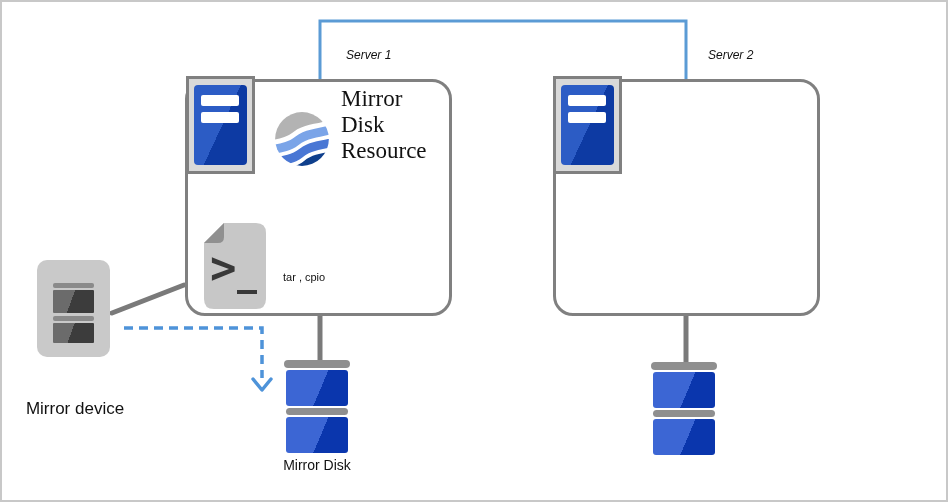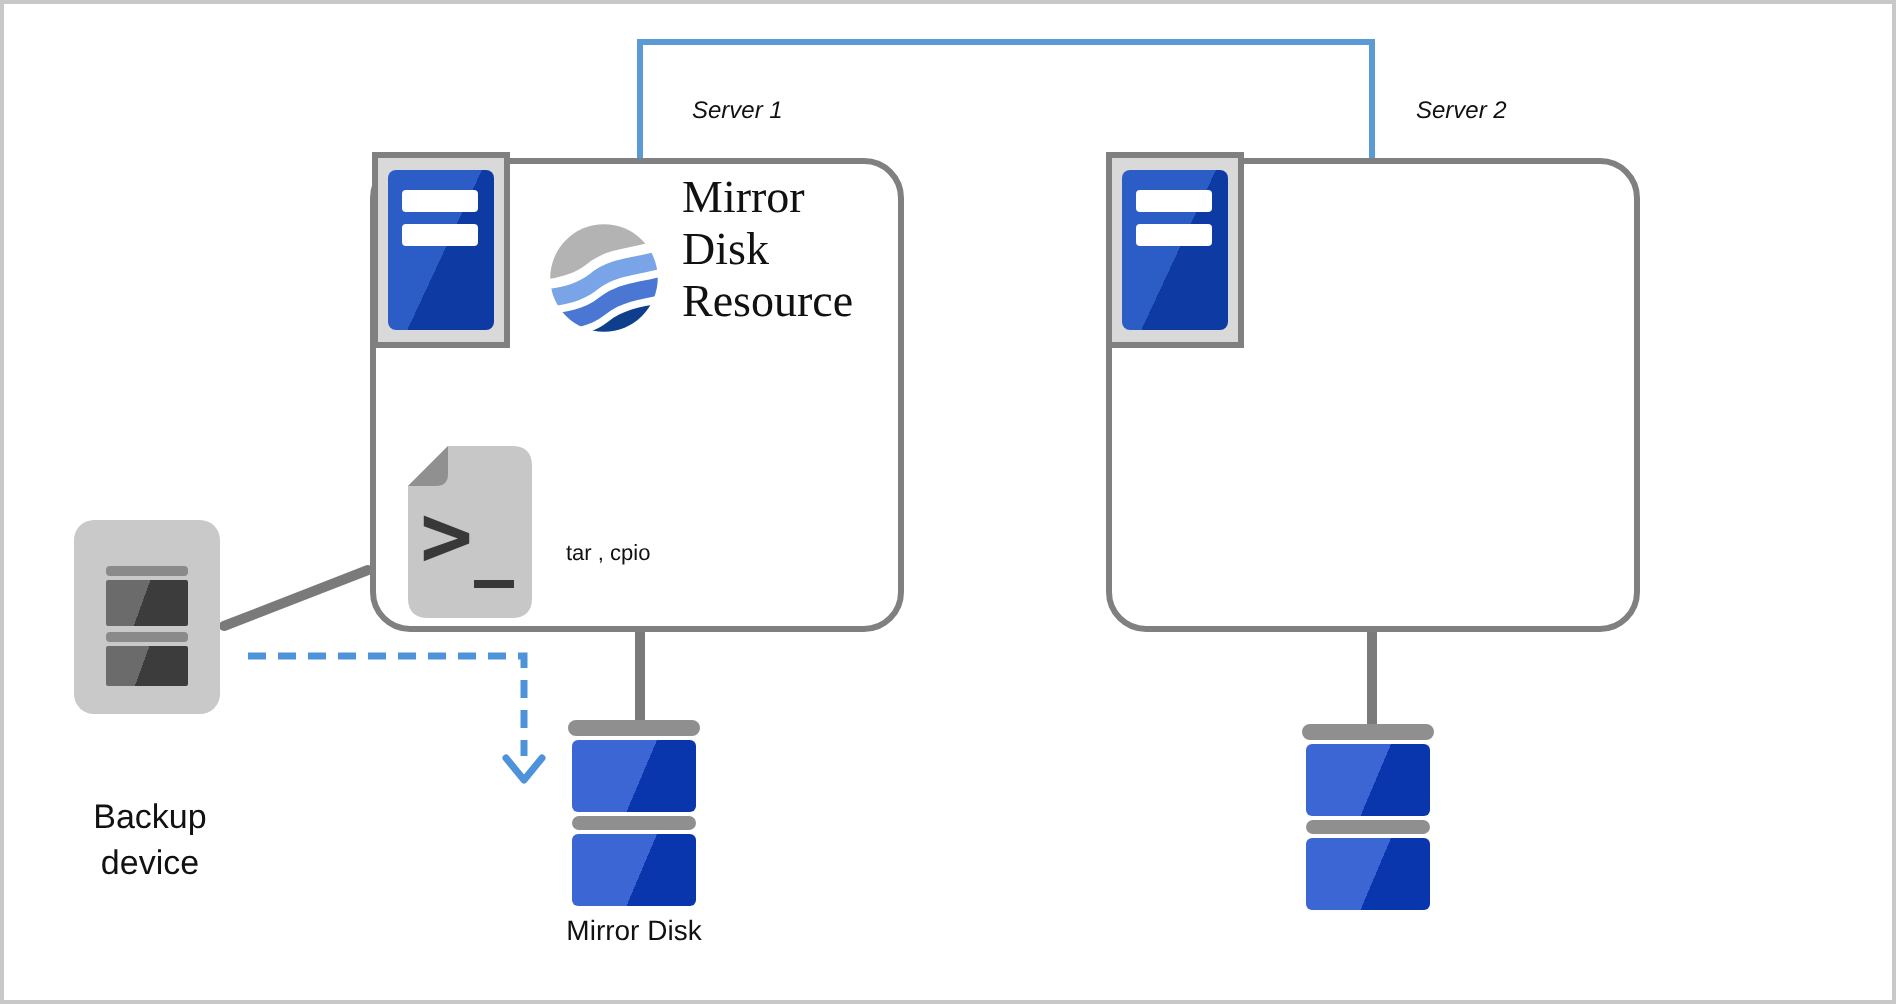--- a/index.html
+++ b/index.html
@@ -128,21 +128,21 @@
   </div>
 
   <div class="backup-device">
     <div class="bd-inner">
       <div class="bd-bar"></div>
       <div class="bd-block"></div>
       <div class="bd-bar"></div>
       <div class="bd-block b2"></div>
     </div>
   </div>
-  <div class="label backup-label">Backup device</div>
+  <div class="label backup-label">Mirror device</div>
 
   <div class="disk" style="left:282px;top:358px;">
     <div class="cap"></div>
     <div class="body1"></div>
     <div class="bar"></div>
     <div class="body2"></div>
   </div>
   <div class="label disk-label">Mirror Disk</div>
 
   <div class="disk" style="left:649px;top:360px;">

